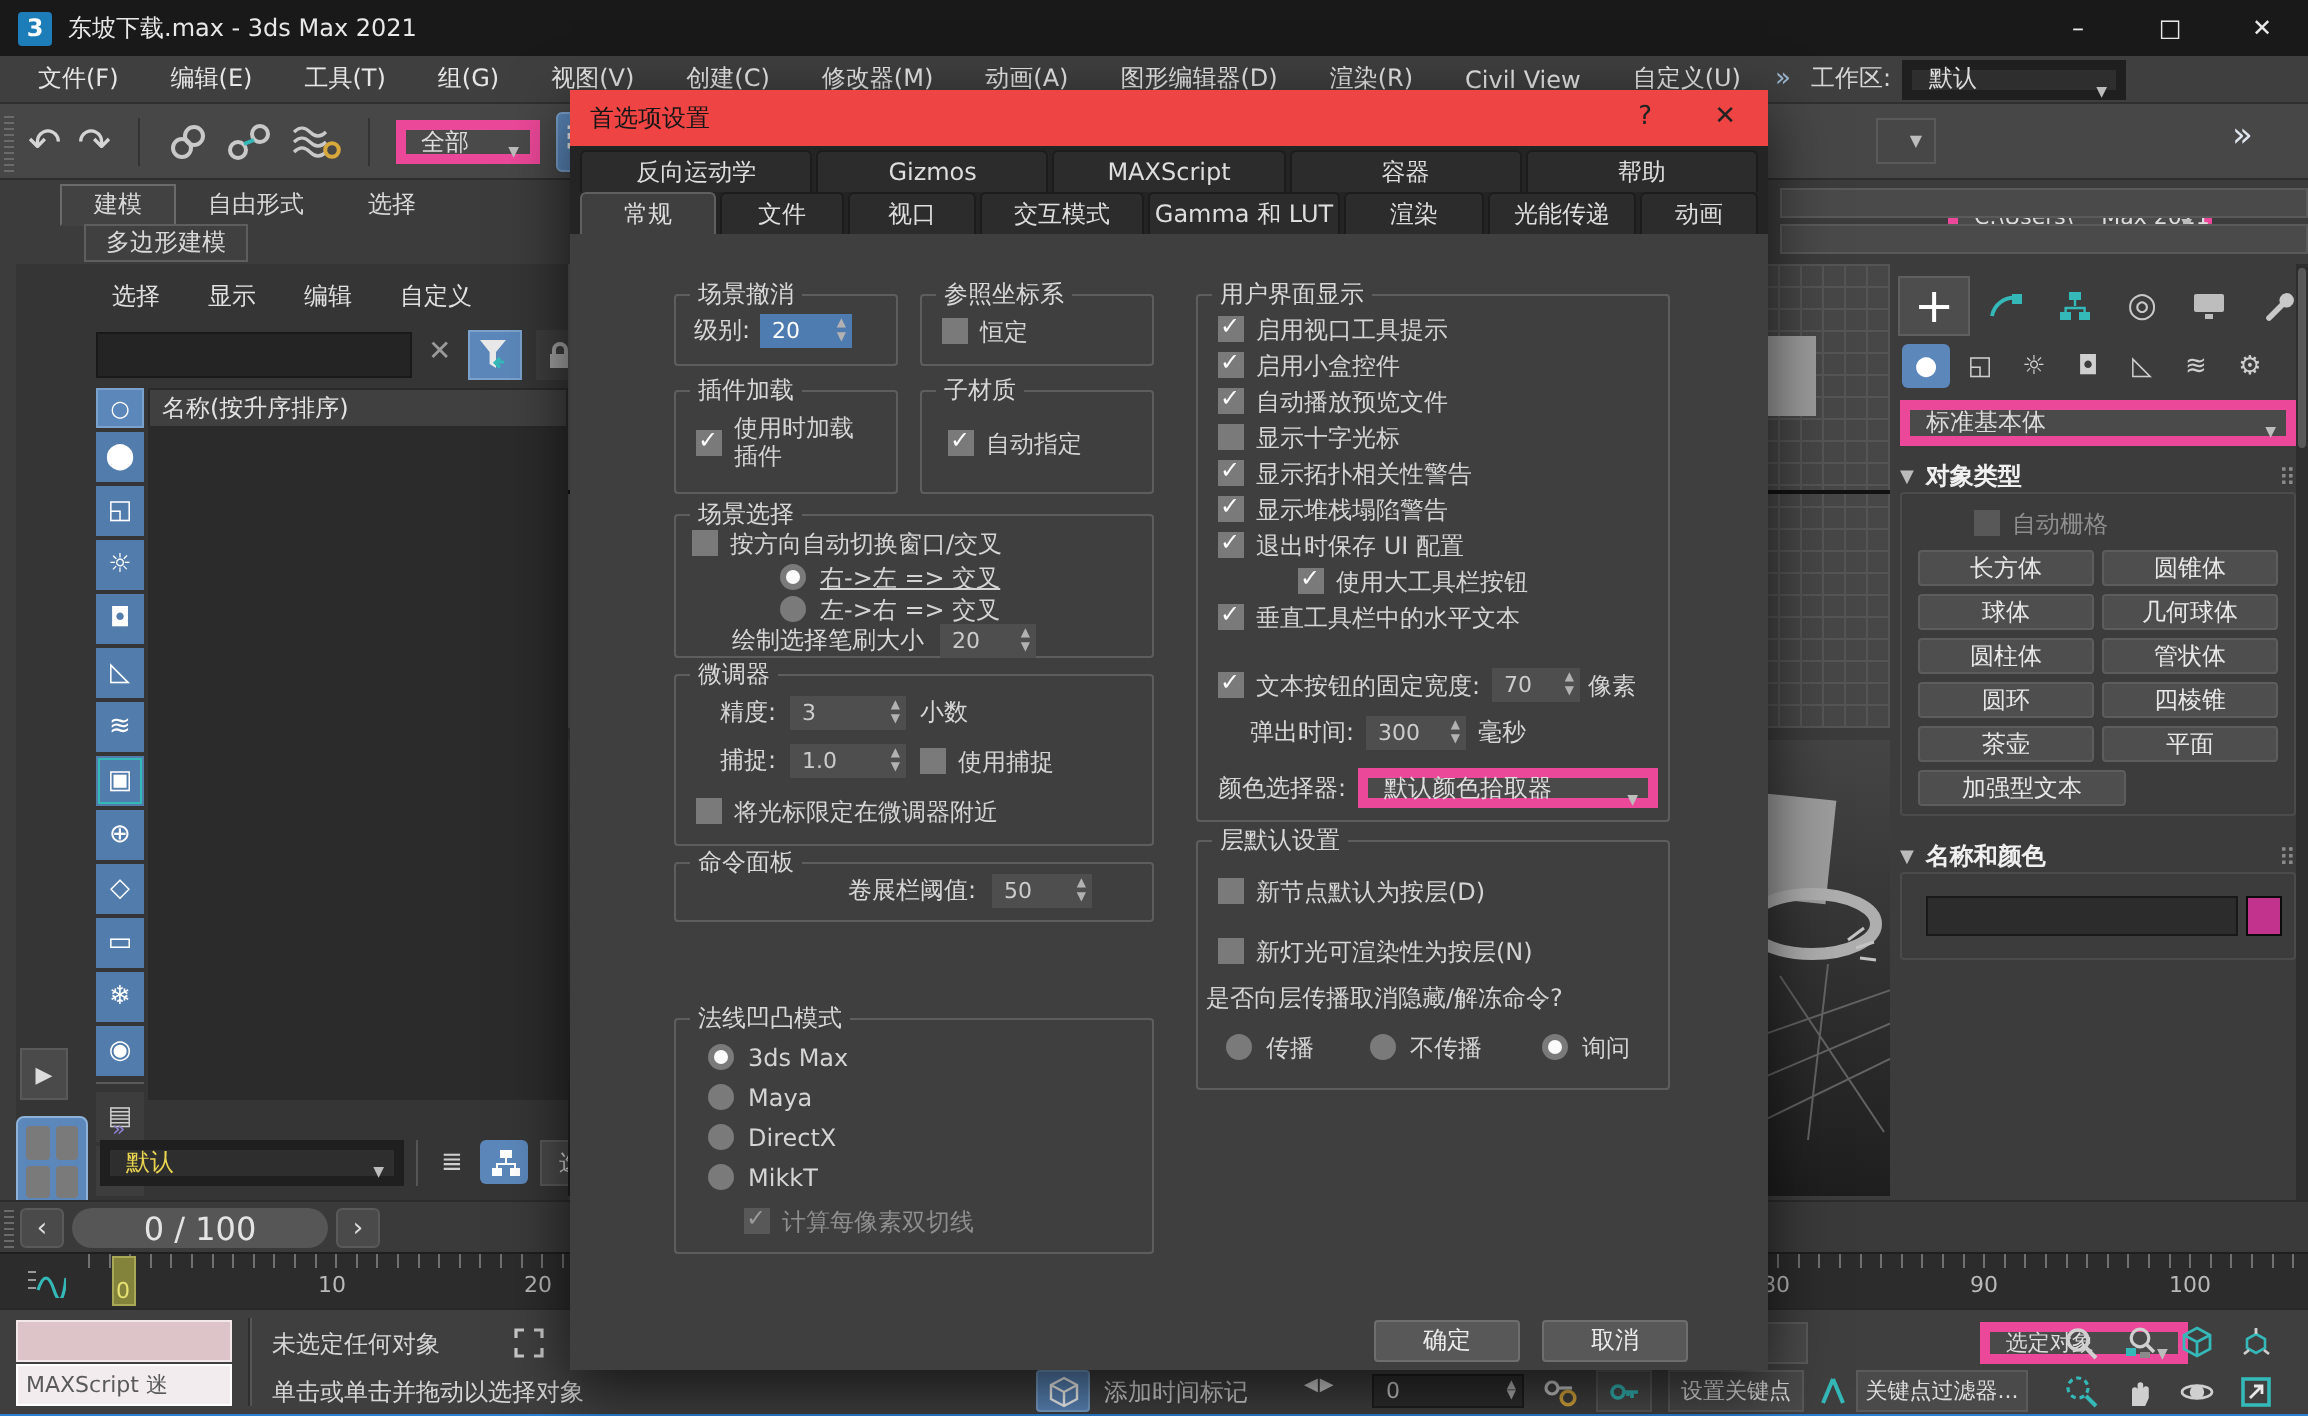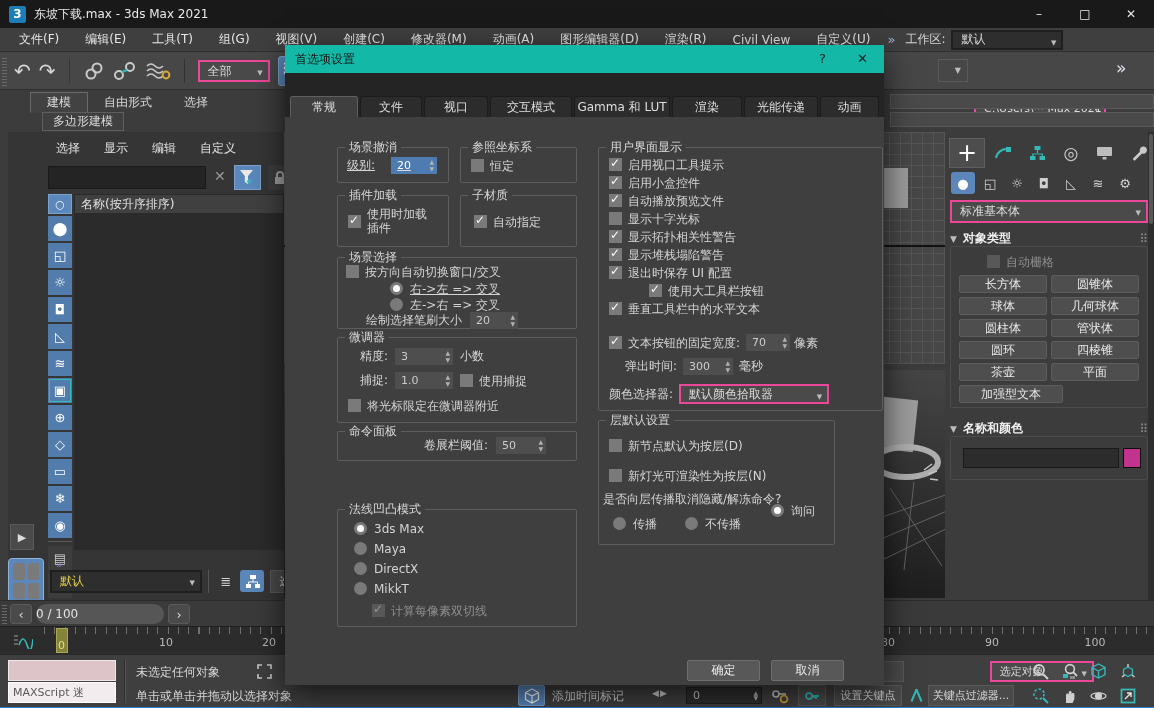--- a/index.html
+++ b/index.html
@@ -8,56 +8,56 @@
   .abs{position:absolute;}
   .row{display:flex;align-items:center;}
   
   .titlebar{left:0;top:0;width:1154px;height:28px;background:#191919;display:flex;align-items:center;color:#e8e8e8;}
   .applogo{width:17px;height:17px;margin:0 8px 0 9px;background:#1d7db8;color:#fff;font-weight:bold;font-size:12px;display:flex;align-items:center;justify-content:center;border-radius:2px;}
   .winbtn{width:46px;height:28px;display:flex;align-items:center;justify-content:center;color:#e8e8e8;font-size:12px;}
   .menubar{left:0;top:28px;width:1154px;height:24px;background:#3f3f3f;border-bottom:1px solid #303030;display:flex;align-items:center;padding-left:6px;}
   .menuitem{padding:0 13px;color:#e6e6e6;font-size:12px;white-space:nowrap;}
   .toolbar{left:0;top:52px;width:1154px;height:38px;background:#474747;border-bottom:1px solid #2e2e2e;}
   .tdiv{width:1px;height:24px;background:#333;margin:0 5px;}
-  .ddl{background:#4a4a4a;border:2px solid #ec4899;display:inline-flex;align-items:center;padding:0 18px 0 8px;position:relative;color:#ddd;font-size:12px;height:22px;white-space:nowrap;}
+  .ddl{background:#4a4a4a;border:5px solid #ec4899;display:inline-flex;align-items:center;padding:0 18px 0 8px;position:relative;color:#ddd;font-size:12px;height:22px;white-space:nowrap;}
   .ddl::after{content:"▼";font-size:7px;position:absolute;right:5px;top:7px;color:#bdbdbd;}
   .ddl.dark{background:#2e2e2e;border-color:#1f1f1f;}
   .bluebtn{background:#5b87ba;border:1px solid #7aa2cc;display:flex;align-items:center;justify-content:center;}
   .grip{width:5px;background:repeating-linear-gradient(0deg,#6a6a6a 0 1px,transparent 1px 3px);}
   
   .rtab{padding:1px 16px;color:#d8d8d8;}
   .rtab.active{border:1px solid #6a6a6a;background:#424242;border-bottom-color:#424242;}
   .subtab{border:1px solid #5e5e5e;background:#404040;padding:0 10px;height:19px;display:flex;align-items:center;color:#d8d8d8;}
   
   .expl{left:8px;top:132px;width:276px;height:468px;background:#353535;overflow:hidden;}
   .emenu{color:#e0e0e0;margin-right:24px;font-size:12px;}
   .einput{background:#242424;border:1px solid #191919;height:23px;}
   .stripbtn{width:24px;height:25px;margin-bottom:2px;background:#527cab;color:#fff;display:flex;align-items:center;justify-content:center;font-size:13px;}
   .stripbtn.plain{background:#3d3d3d;color:#cfcfcf;}
   .hdrbar{background:#404040;border:1px solid #2a2a2a;color:#e2e2e2;display:flex;align-items:center;padding-left:6px;}
   
   .tl{left:0;top:600px;width:1154px;height:26px;background:#3a3a3a;border-top:1px solid #2c2c2c;}
   .tlbtn{width:22px;height:20px;background:#4a4a4a;border:1px solid #5a5a5a;border-radius:3px;color:#ddd;display:flex;align-items:center;justify-content:center;font-size:13px;}
-  .tlpill{width:128px;height:20px;background:#565656;border-radius:10px;color:#e4e4e4;display:flex;align-items:center;font-size:12px;}
+  .tlpill{width:128px;height:20px;background:#565656;border-radius:10px;color:#e4e4e4;display:flex;align-items:center;justify-content:center;font-size:16px;}
   .track{left:0;top:626px;width:1154px;height:28px;background:#2c2c2c;border-top:1px solid #1f1f1f;}
   .ticks{position:absolute;left:44px;top:0;right:4px;height:7px;background:repeating-linear-gradient(90deg,#707070 0 1px,transparent 1px 10.3px);}
   .ticklabel{position:absolute;top:9px;transform:translateX(-50%);color:#b8b8b8;font-size:11px;}
   
   .status{left:0;top:654px;width:1154px;height:54px;background:#3f3f3f;border-top:1px solid #292929;}
   .sbtn{background:#4a4a4a;border:1px solid #5a5a5a;color:#dcdcdc;font-size:11px;display:flex;align-items:center;justify-content:center;white-space:nowrap;overflow:hidden;}
   .navic{width:24px;height:21px;display:flex;align-items:center;justify-content:center;}
   
   .cpanel{left:945px;top:132px;width:209px;height:468px;background:#3c3c3c;}
   .cpbtn{background:#4e4e4e;border:1px solid #5d5d5d;border-radius:2px;height:18px;display:flex;align-items:center;justify-content:center;color:#e8e8e8;font-size:12px;}
   .rollhdr{display:flex;align-items:center;color:#f0f0f0;font-weight:bold;font-size:12px;}
   .subicon{width:24px;height:22px;display:flex;align-items:center;justify-content:center;color:#cfcfcf;font-size:13px;}
   .subicon.active{background:#5b87ba;border-radius:3px;color:#fff;}
   
   .dlg{left:285px;top:45px;width:599px;height:640px;background:#3f3f3f;box-shadow:0 10px 30px rgba(0,0,0,.65);z-index:10;}
-  .dlgtitle{position:absolute;left:0;top:0;width:599px;height:28px;background:#14b8a6;color:#151515;display:flex;align-items:center;padding-left:10px;font-size:12px;}
+  .dlgtitle{position:absolute;left:0;top:0;width:599px;height:28px;background:#ef4444;color:#151515;display:flex;align-items:center;padding-left:10px;font-size:12px;}
   .dlgtabsarea{position:absolute;left:0;top:28px;width:599px;height:44px;background:#242424;}
   .dtab{flex:1;background:#2c2c2c;border:1px solid #1c1c1c;border-bottom:none;border-radius:3px 3px 0 0;text-align:center;font-size:12px;color:#dedede;line-height:20px;margin:0 1px;white-space:nowrap;overflow:hidden;}
   .dtab.active{background:#3f3f3f;border-color:#5f5f5f;}
   .grp{position:absolute;border:1px solid #5e5e5e;border-radius:2px;}
   .gt{position:absolute;top:-9px;left:7px;background:#3f3f3f;padding:0 4px;font-size:12px;color:#d8d8d8;white-space:nowrap;}
   .crow{position:absolute;display:flex;align-items:flex-start;color:#d4d4d4;font-size:12px;line-height:14px;white-space:nowrap;}
   .cb{width:13px;height:13px;background:#7a7a7a;display:inline-block;margin-right:6px;flex:none;position:relative;margin-top:0px;}
   .cb.on::after{content:"✓";color:#fff;position:absolute;left:1px;top:-2px;font-size:12px;font-weight:bold;}
   .cb.dis{background:#585858;}
   .cb.dis::after{color:#9a9a9a;}
@@ -474,35 +474,42 @@
     </div>
   </div>
 
   <div class="abs dlg">
     <div class="dlgtitle">
       <span>首选项设置</span>
       <span style="position:absolute;right:58px;top:6px;color:#222;font-size:13px;">?</span>
       <span style="position:absolute;right:16px;top:6px;color:#222;font-size:13px;">✕</span>
     </div>
     <div class="dlgtabsarea">
+      <div class="row" style="position:absolute;left:4px;top:2px;width:591px;">
+        <div class="dtab">反向运动学</div>
+        <div class="dtab">Gizmos</div>
+        <div class="dtab">MAXScript</div>
+        <div class="dtab">容器</div>
+        <div class="dtab">帮助</div>
+      </div>
       <div class="row" style="position:absolute;left:4px;top:23px;width:591px;">
         <div class="dtab active" style="flex:0 0 68px;">常规</div>
         <div class="dtab" style="flex:0 0 62px;">文件</div>
         <div class="dtab" style="flex:0 0 64px;">视口</div>
         <div class="dtab" style="flex:0 0 82px;">交互模式</div>
         <div class="dtab" style="flex:0 0 96px;">Gamma 和 LUT</div>
         <div class="dtab" style="flex:0 0 70px;">渲染</div>
         <div class="dtab" style="flex:0 0 74px;">光能传递</div>
         <div class="dtab">动画</div>
       </div>
     </div>
 
     <div class="grp" style="left:52px;top:102px;width:112px;height:36px;">
       <span class="gt">场景撤消</span>
-      <div class="row" style="position:absolute;left:9px;top:9px;gap:16px;text-decoration:underline;">
+      <div class="row" style="position:absolute;left:9px;top:9px;gap:5px;">
         <span>级别:</span>
         <span class="spin sel" style="width:46px;">
             <span>20</span>
           </span>
       </div>
     </div>
 
     <div class="grp" style="left:175px;top:102px;width:117px;height:36px;">
       <span class="gt">参照坐标系</span>
       <div class="crow" style="left:10px;top:11px;">
@@ -602,21 +609,21 @@
       <div class="crow" style="left:16px;top:72px;">
           <span class="rb"></span>
           <span>MikkT</span>
         </div>
       <div class="crow dis" style="left:34px;top:94px;">
           <span class="cb on dis"></span>
           <span class="dis">计算每像素双切线</span>
         </div>
     </div>
 
-    <div class="grp" style="left:313px;top:102px;width:285px;height:264px;">
+    <div class="grp" style="left:313px;top:102px;width:237px;height:264px;">
       <span class="gt">用户界面显示</span>
       <div class="crow" style="left:10px;top:10px;">
           <span class="cb on"></span>
           <span>启用视口工具提示</span>
         </div>
       <div class="crow" style="left:10px;top:28px;">
           <span class="cb on"></span>
           <span>启用小盒控件</span>
         </div>
       <div class="crow" style="left:10px;top:46px;">
@@ -682,21 +689,21 @@
         </div>
       <span class="glabel" style="left:4px;top:70px;">是否向层传播取消隐藏/解冻命令?</span>
       <div class="crow" style="left:14px;top:96px;">
           <span class="rb"></span>
           <span>传播</span>
         </div>
       <div class="crow" style="left:86px;top:96px;">
           <span class="rb"></span>
           <span>不传播</span>
         </div>
-      <div class="crow" style="left:172px;top:83px;">
+      <div class="crow" style="left:172px;top:96px;">
           <span class="rb on"></span>
           <span>询问</span>
         </div>
     </div>
 
 
     <div class="pbtn" style="left:402px;top:615px;">确定</div>
     <div class="pbtn" style="left:486px;top:615px;">取消</div>
   </div>
 

